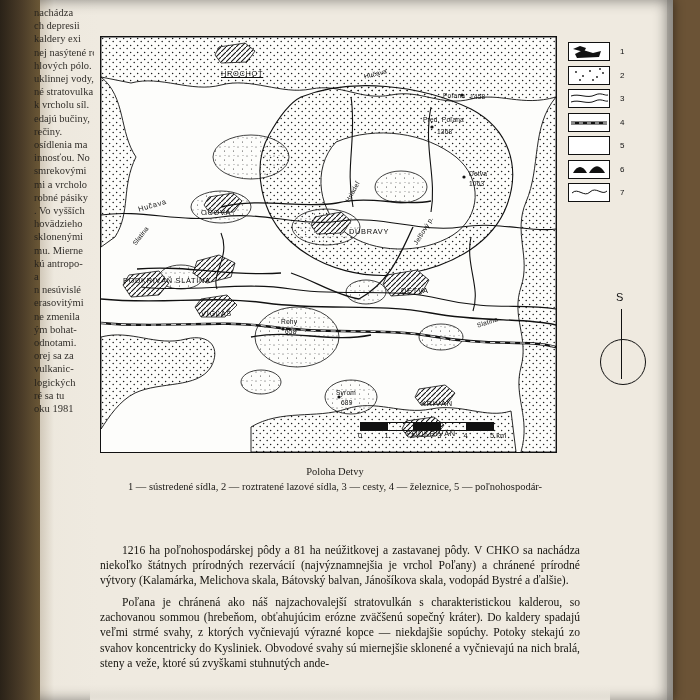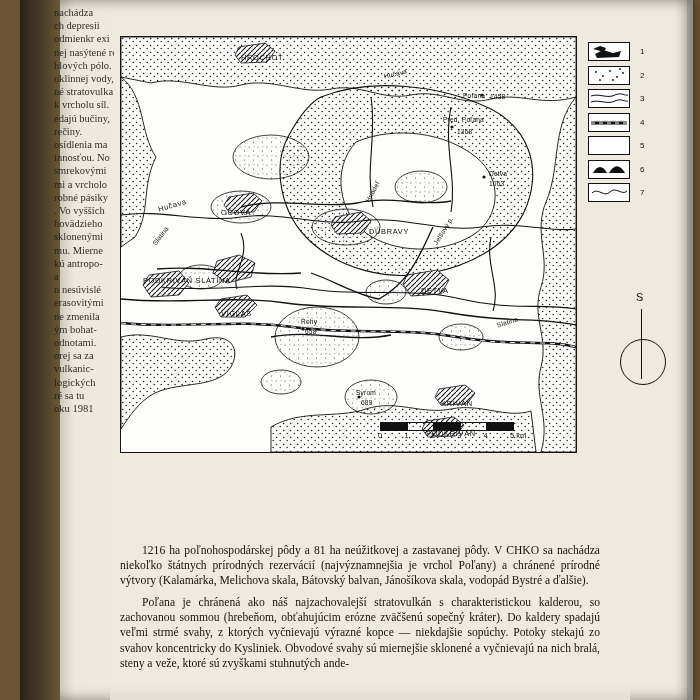--- a/index.html
+++ b/index.html
@@ -4,21 +4,20 @@
 <style>
   html,body{margin:0;padding:0;}
   body{
     width:700px;height:700px;overflow:hidden;
     background:#6b5336;
     font-family:"Liberation Serif", serif;
   }
   .page{
     position:absolute;left:0;top:0;width:572px;height:700px;
     background:#8b5cf6;
-    margin-left:20px;
   }
   
   .desk{
     position:absolute;inset:0;
     background:linear-gradient(100deg,#5d4529 0%, #7a5d39 40%, #8a6b44 70%, #6a5232 100%);
   }
   
   .gutter{
     position:absolute;left:0;top:0;width:40px;height:700px;
     background:linear-gradient(90deg,#2a2218 0%, #4b3c28 55%, #6a5736 100%);
@@ -109,21 +108,21 @@
 <body>
 
 <div class="page">
   <div class="desk"></div>
   <div class="paper"></div>
   <div class="gutter"></div>
 
   <div class="leftcol" id="leftcol">
       <div>nachádza</div>
       <div>ch depresii</div>
-      <div>odmienkr exi</div>
+      <div>kaldery exi</div>
       <div>nej nasýtené ro</div>
       <div>hlových pólo.</div>
       <div></div>
       <div></div>
       <div>uklinnej vody,</div>
       <div>né stratovulka</div>
       <div></div>
       <div>k vrcholu síl.</div>
       <div>edajú bučiny,</div>
       <div>rečiny.</div>
@@ -244,21 +243,21 @@
 
         <g fill="#111">
           <circle cx="361" cy="58" r="1.6"></circle>
           <circle cx="331" cy="90" r="1.6"></circle>
           <circle cx="363" cy="140" r="1.6"></circle>
           <circle cx="182" cy="292" r="1.6"></circle>
           <circle cx="238" cy="360" r="1.6"></circle>
         </g>
       </svg>
 
-    <div class="maplabel" style="left: 120px; top: 16px;">HROCHOŤ</div>
+    <div class="maplabel" style="left: 120px; top: 32px; text-decoration: underline;">HROCHOŤ</div>
         <div class="maplabel small rot-hu" style="left: 262px; top: 36px;">Hučava</div>
         <div class="maplabel small" style="left: 342px; top: 55px;">Poľana</div>
         <div class="maplabel small" style="left: 369px; top: 56px;">1458</div>
         <div class="maplabel small" style="left: 322px; top: 79px;">Pred. Poľana</div>
         <div class="maplabel small" style="left: 336px; top: 91px;">1368</div>
         <div class="maplabel small" style="left: 368px; top: 133px;">Detva</div>
         <div class="maplabel small" style="left: 368px; top: 143px;">1063</div>
         <div class="maplabel rot-huc" style="left: 36px; top: 168px;">Hučava</div>
         <div class="maplabel" style="left: 100px; top: 171px;">OČOVÁ</div>
         <div class="maplabel small rot-h" style="left: 243px; top: 163px;">Hriadeľ</div>
@@ -364,20 +363,22 @@
           <span style="left: 26.4px;">1</span>
           <span style="left: 52.8px;">2</span>
           <span style="left: 79.2px;">3</span>
           <span style="left: 105.6px;">4</span>
           <span style="left: 132px; text-align: center;">5 km</span>
         </div>
     </div>
   </div>
 
   <div class="caption">
+    <div class="t">Poloha Detvy</div>
+    <div class="l">1 — sústredené sídla, 2 — roztratené lazové sídla, 3 — cesty, 4 — železnice, 5 — poľnohospodár-</div>
   </div>
 
   <div class="body">
     <p class="ind">1216 ha poľnohospodárskej pôdy a 81 ha neúžitkovej a zastavanej pôdy. V CHKO sa nachádza niekoľko štátnych prírodných rezervácií (najvýznamnejšia je vrchol Poľany) a chránené prírodné výtvory (Kalamárka, Melichova skala, Bátovský balvan, Jánošíkova skala, vodopád Bystré a ďalšie).</p>
     <p class="ind">Poľana je chránená ako náš najzachovalejší stratovulkán s charakteristickou kalderou, so zachovanou sommou (hrebeňom, obťahujúcim erózne zväčšenú sopečný kráter). Do kaldery spadajú veľmi strmé svahy, z ktorých vyčnievajú výrazné kopce — niekdajšie sopúchy. Potoky stekajú zo svahov koncentricky do Kysliniek. Obvodové svahy sú miernejšie sklonené a vyčnievajú na nich bralá, steny a veže, ktoré sú zvyškami stuhnutých ande-</p>
   </div>
 
   <div class="fade"></div>
 </div>
 

